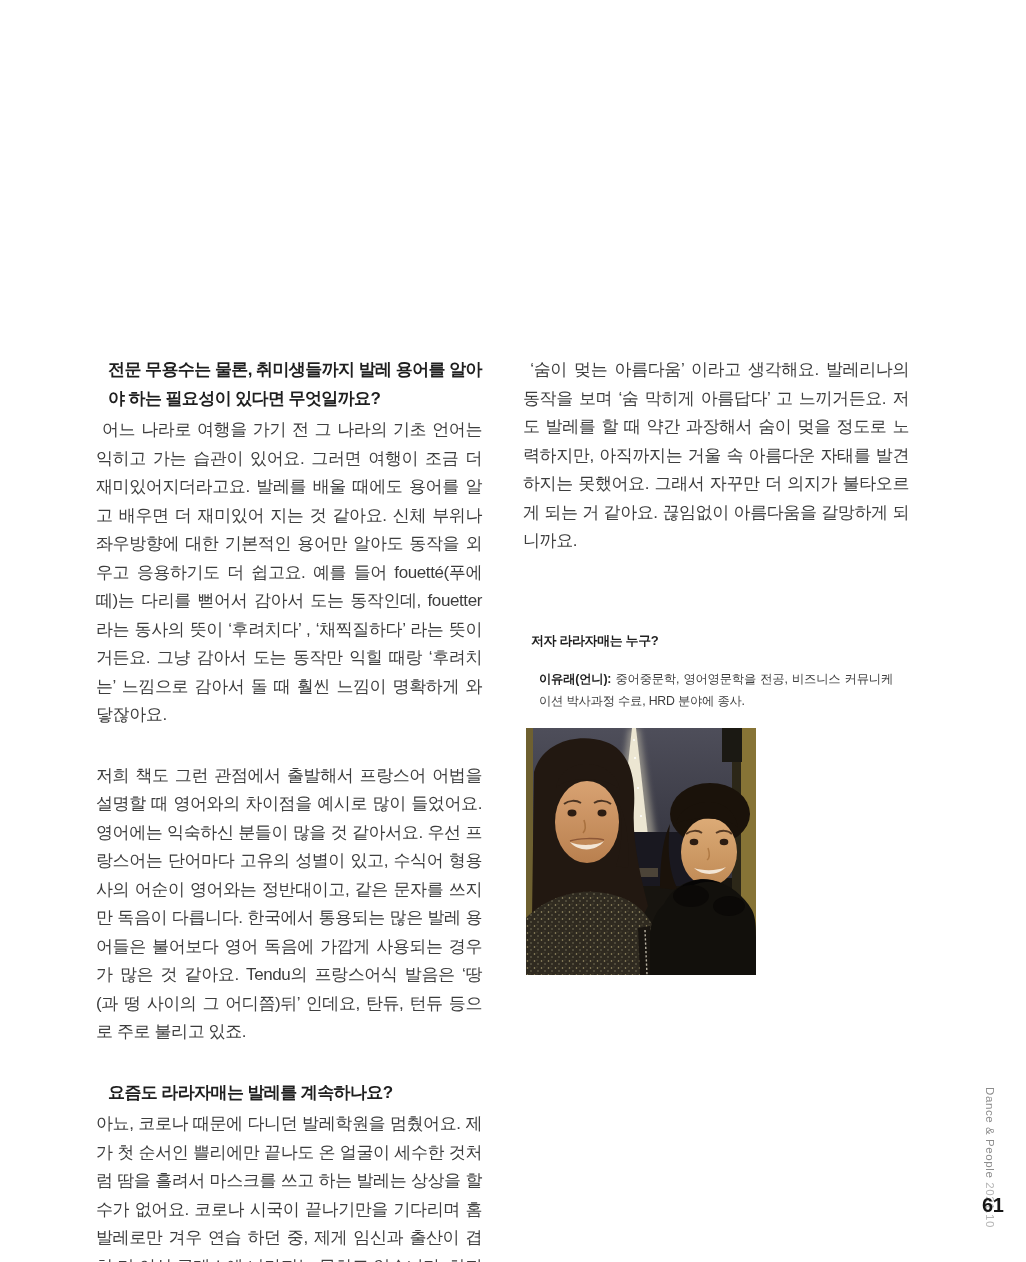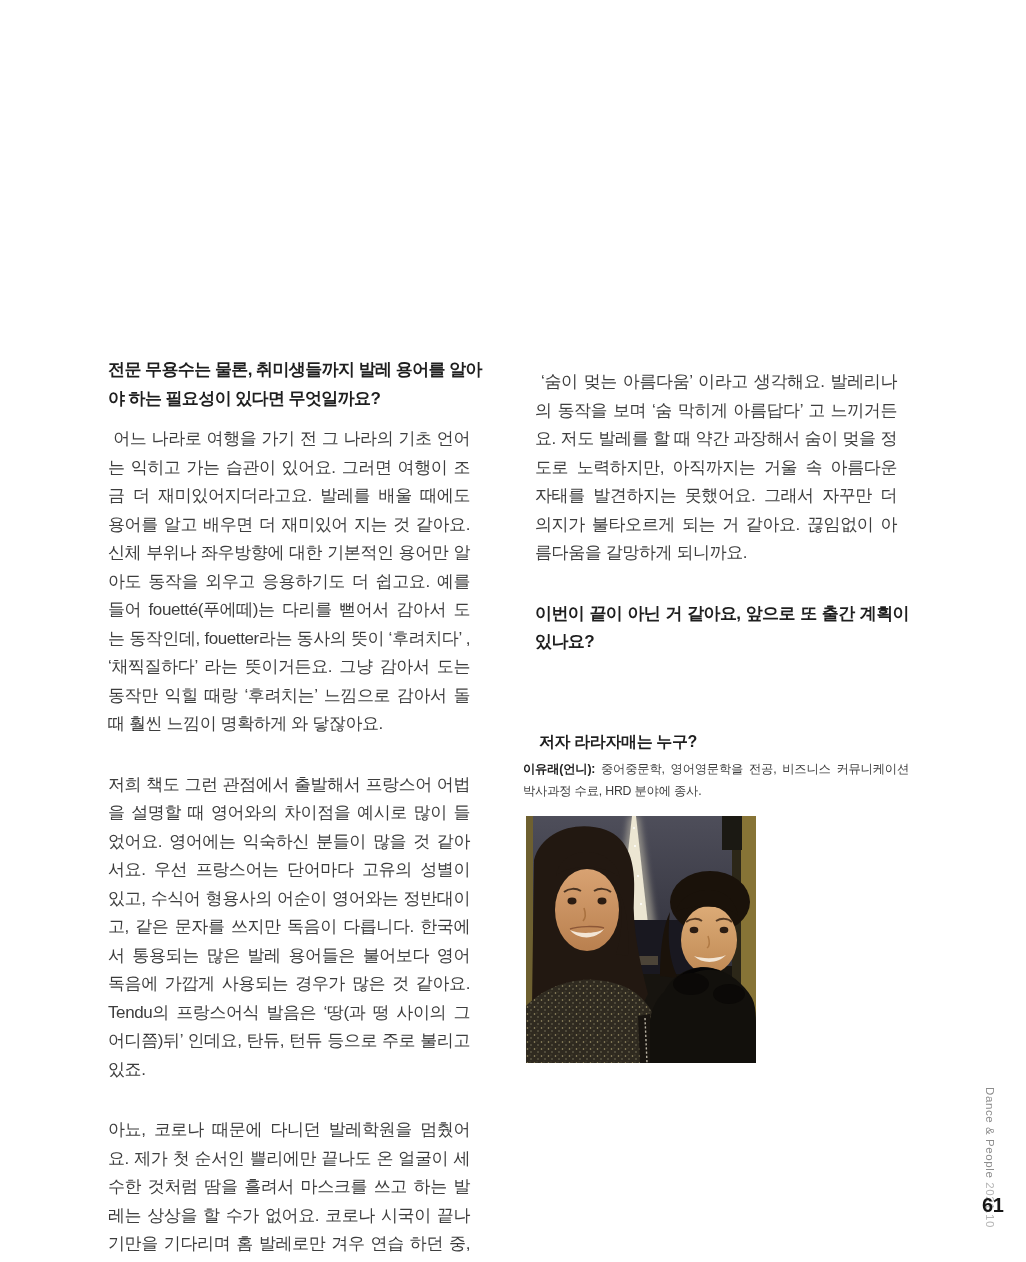--- a/index.html
+++ b/index.html
@@ -18,33 +18,33 @@
   }
   #col-left{left:96px;}
   #col-right{left:523px;}
   .qa-section{margin:0 0 32px 0;}
   .question{
     font-weight:bold;color:#1e1e1e;letter-spacing:-0.6px;
     margin:0 0 3px 12px;
     text-align:justify;
   }
   .answer{
-    margin:12px;text-align:justify;white-space:pre-wrap;
+    margin:0;text-align:justify;white-space:pre-wrap;
   }
   
   .author-block{
     margin-top:74px;
     font-size:12.3px;line-height:22px;letter-spacing:-0.2px;
     color:#3d3d3d;
   }
   .author-heading{
-    font-size:16px;font-weight:bold;color:#1e1e1e;
-    margin:0 0 5px 16px;letter-spacing:-0.4px;
+    font-size:13px;font-weight:bold;color:#1e1e1e;
+    margin:0 0 5px 8px;letter-spacing:-0.4px;
   }
-  .author-bio{margin:0;text-align:justify;}
+  .author-bio{margin:16px;text-align:justify;}
   .author-name{font-weight:bold;color:#222;}
   
   .photo{
     display:block;
     width:230px;height:247px;
     margin:14px 0 0 3px;
   }
   
   .vertical-title{
     position:absolute;left:984px;top:1087px;
@@ -65,30 +65,30 @@
 
 <div id="col-left" class="col">
   <div class="qa-section">
     <p class="question">전문 무용수는 물론, 취미생들까지 발레 용어를 알아야 하는 필요성이 있다면 무엇일까요?</p>
     <p class="answer"> 어느 나라로 여행을 가기 전 그 나라의 기초 언어는 익히고 가는 습관이 있어요. 그러면 여행이 조금 더 재미있어지더라고요. 발레를 배울 때에도 용어를 알고 배우면 더 재미있어 지는 것 같아요. 신체 부위나 좌우방향에 대한 기본적인 용어만 알아도 동작을 외우고 응용하기도 더 쉽고요. 예를 들어 fouetté(푸에떼)는 다리를 뻗어서 감아서 도는 동작인데, fouetter라는 동사의 뜻이 ‘후려치다’ , ‘채찍질하다’ 라는 뜻이거든요. 그냥 감아서 도는 동작만 익힐 때랑 ‘후려치는’ 느낌으로 감아서 돌 때 훨씬 느낌이 명확하게 와 닿잖아요.</p>
   </div>
   <div class="qa-section">
     <p class="answer">저희 책도 그런 관점에서 출발해서 프랑스어 어법을 설명할 때 영어와의 차이점을 예시로 많이 들었어요. 영어에는 익숙하신 분들이 많을 것 같아서요. 우선 프랑스어는 단어마다 고유의 성별이 있고, 수식어 형용사의 어순이 영어와는 정반대이고, 같은 문자를 쓰지만 독음이 다릅니다. 한국에서 통용되는 많은 발레 용어들은 불어보다 영어 독음에 가깝게 사용되는 경우가 많은 것 같아요. Tendu의 프랑스어식 발음은 ‘땅(과 떵 사이의 그 어디쯤)뒤’ 인데요, 탄듀, 턴듀 등으로 주로 불리고 있죠.</p>
   </div>
   <div class="qa-section">
+    <p class="question">요즘도 라라자매는 발레를 계속하나요?</p>
     <p class="answer">아뇨, 코로나 때문에 다니던 발레학원을 멈췄어요. 제가 첫 순서인 쁠리에만 끝나도 온 얼굴이 세수한 것처럼 땀을 흘려서 마스크를 쓰고 하는 발레는 상상을 할 수가 없어요. 코로나 시국이 끝나기만을 기다리며 홈 발레로만 겨우 연습 하던 중, 제게 임신과 출산이 겹쳐 더 이상 클래스에 나가지는 못하고 있습니다. 하지만 집에서 틈틈이 영상을 찾아보며 발레 스트레칭은 하고 있습니다.</p>
   </div>
 </div>
 
 <div id="col-right" class="col">
   <div class="qa-section">
     <p class="answer"> ‘숨이 멎는 아름다움’ 이라고 생각해요. 발레리나의 동작을 보며 ‘숨 막히게 아름답다’ 고 느끼거든요. 저도 발레를 할 때 약간 과장해서 숨이 멎을 정도로 노력하지만, 아직까지는 거울 속 아름다운 자태를 발견하지는 못했어요. 그래서 자꾸만 더 의지가 불타오르게 되는 거 같아요. 끊임없이 아름다움을 갈망하게 되니까요.</p>
   </div>
   <div class="qa-section">
-    <p class="question">이번이 끝이 아닌 거 같아요, 앞으로 또 출간 계획이 있나요?</p>
   </div>
 
   <div class="author-block">
     <p class="author-heading">저자 라라자매는 누구?</p>
     <p class="author-bio"><span class="author-name">이유래(언니): </span><span>중어중문학, 영어영문학을 전공, 비즈니스 커뮤니케이션 박사과정 수료, HRD 분야에 종사.</span></p>
   </div>
 
   <svg class="photo" viewBox="0 0 230 247" xmlns="http://www.w3.org/2000/svg" role="img">
     <defs>
       <linearGradient id="sky" x1="0" y1="0" x2="0" y2="1">

